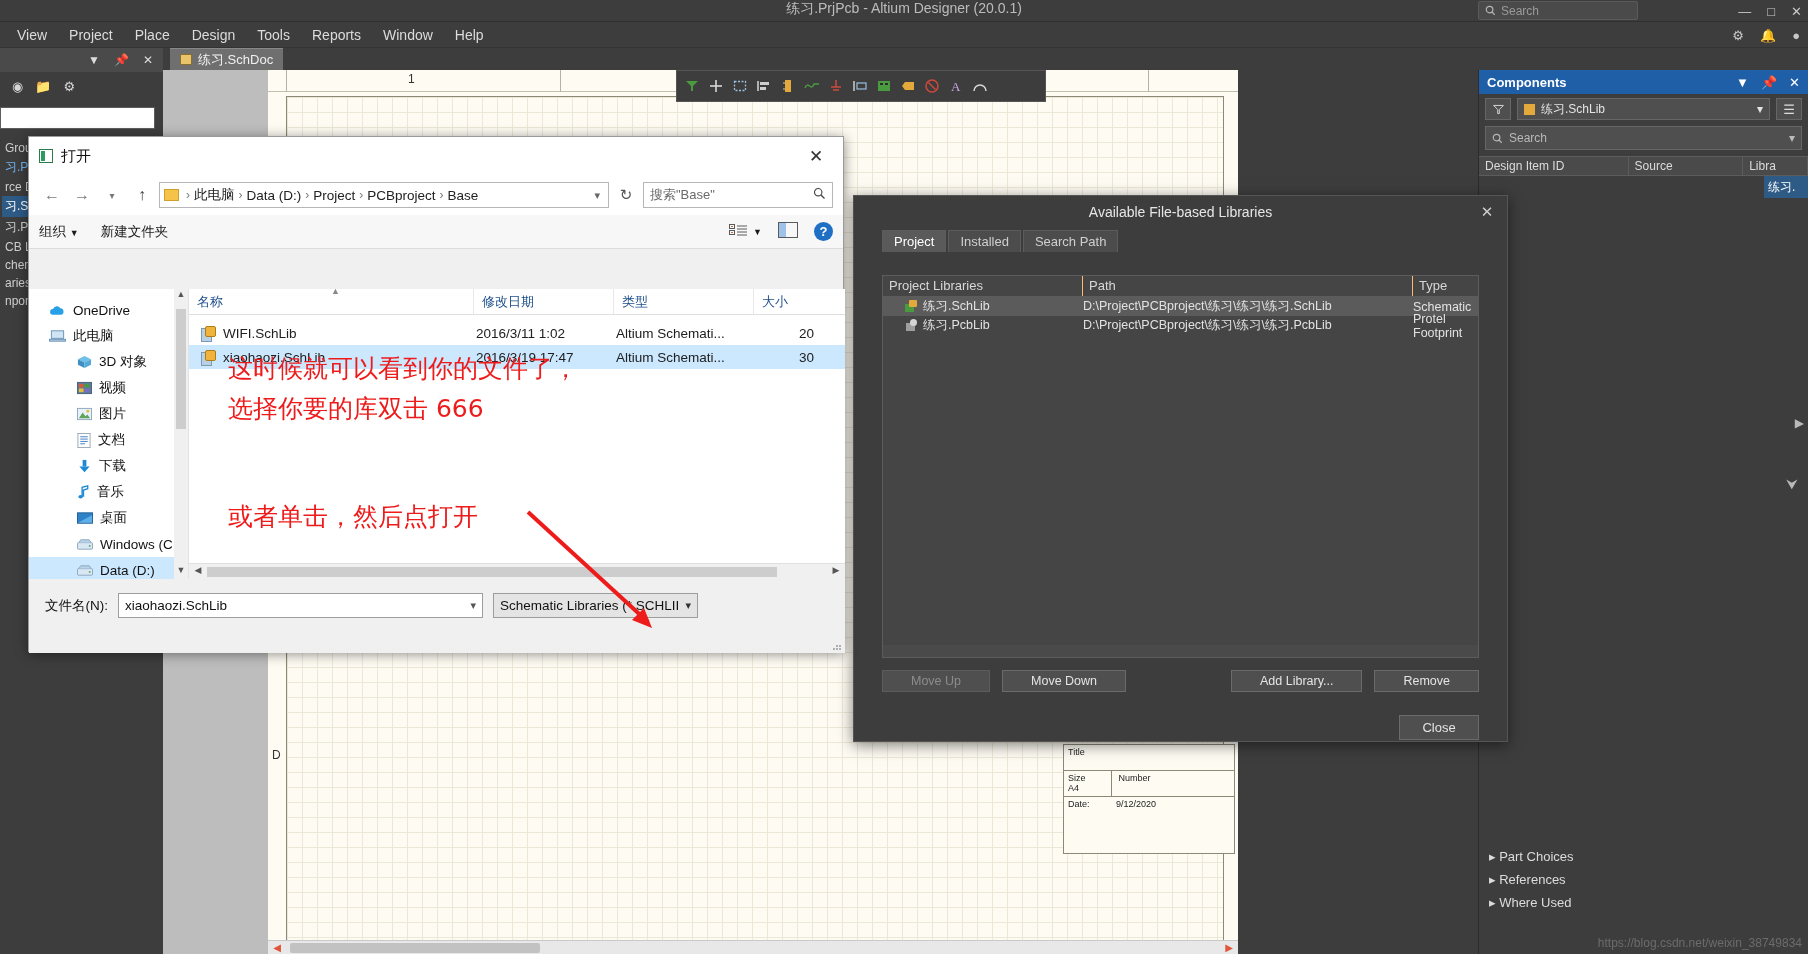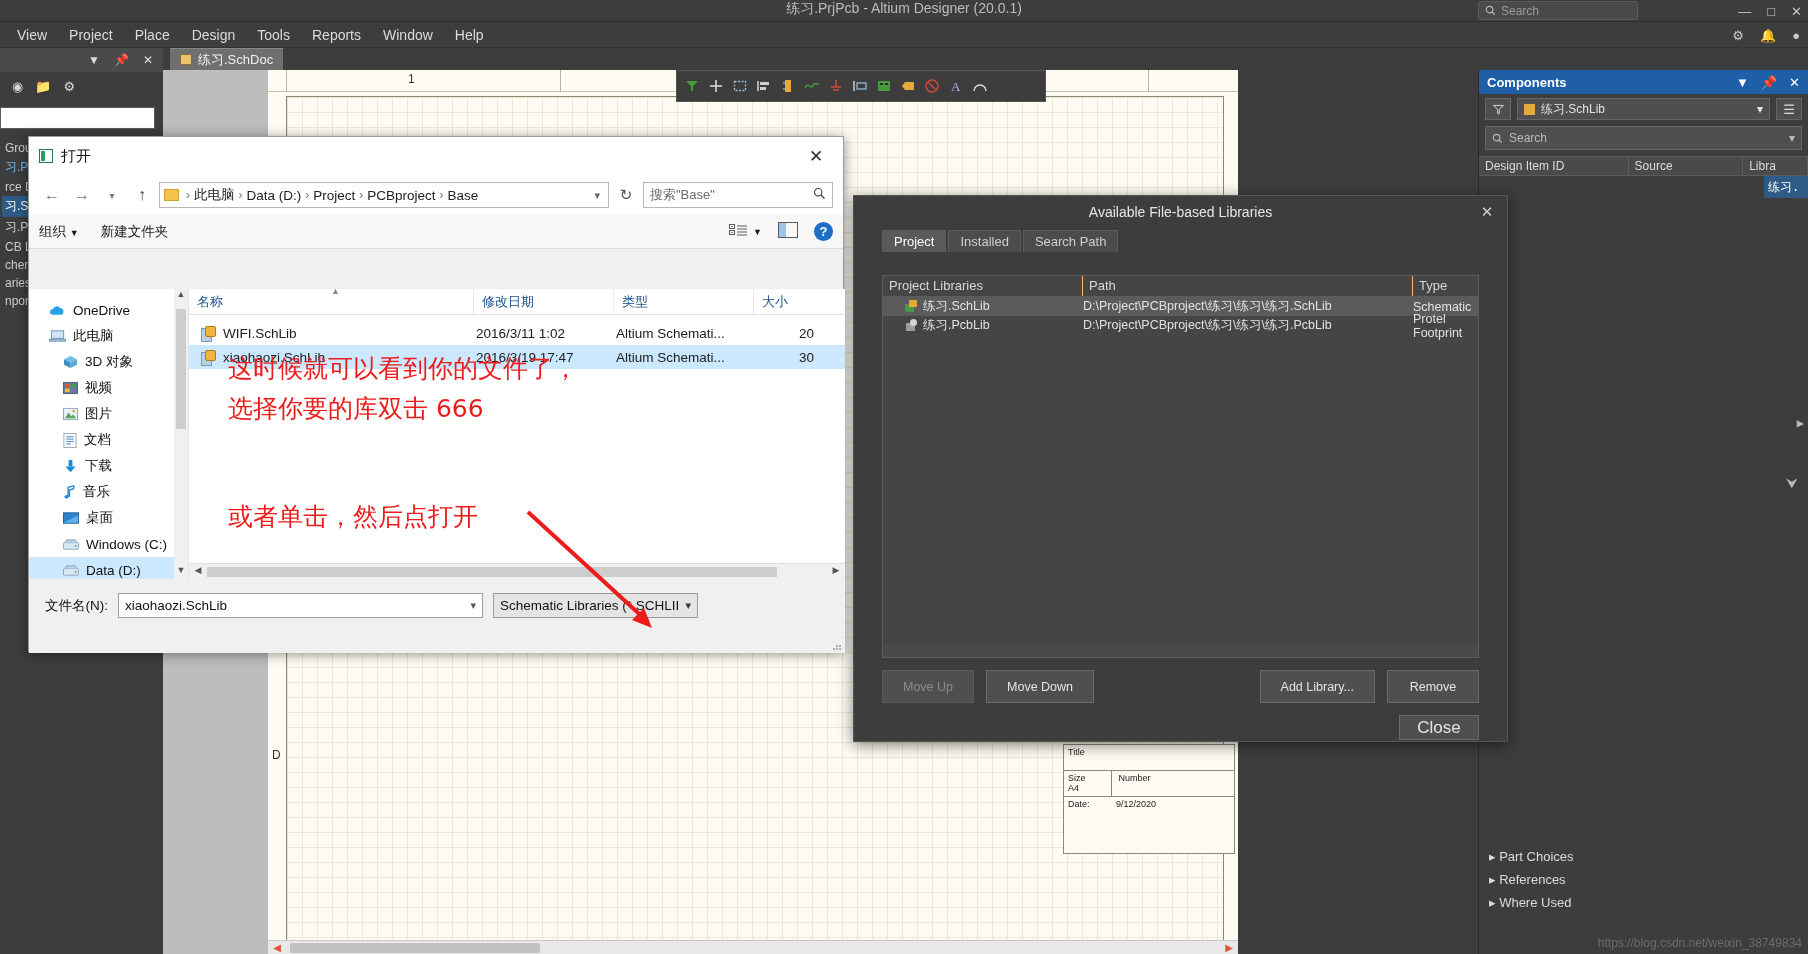--- a/index.html
+++ b/index.html
@@ -111,21 +111,21 @@
   .comp-header { height:24px; background:#1f5fa8; display:flex; align-items:center; padding:0 8px; color:#fff; font-size:13px; font-weight:bold;}
   .comp-header .sp { margin-left:auto; display:flex; gap:12px; font-weight:normal;}
   .comp-row1 { height:30px; display:flex; align-items:center; gap:6px; padding:4px 6px;}
   .comp-select { flex:1; height:22px; background:#4f4f4f; border:1px solid #666; color:#e4e4e4; font-size:12px; display:flex; align-items:center; padding:0 6px; gap:6px;}
   .comp-select .caret { margin-left:auto; }
   .iconbtn { width:26px; height:22px; background:#4f4f4f; border:1px solid #666; display:flex; align-items:center; justify-content:center; color:#ddd;}
   .comp-search { margin:2px 6px 6px 6px; height:24px; background:#4f4f4f; border:1px solid #666; display:flex; align-items:center; padding:0 6px; gap:6px; color:#b9b9b9; font-size:12px;}
   .comp-search .caret{ margin-left:auto;}
   .comp-table-head { height:20px; background:#4a4a4a; border-top:1px solid #5c5c5c; border-bottom:1px solid #5c5c5c; display:flex; font-size:12px; color:#dcdcdc;}
   .comp-table-head div { padding:2px 6px; border-right:1px solid #5c5c5c; }
-  .comp-grid { position:relative; height:560px; background:#3d3d3d;font-family:Liberation Mono, monospace; }
+  .comp-grid { position:relative; height:560px; background:#3d3d3d; }
   .comp-grid .selcell { position:absolute; right:0; top:0; width:44px; height:22px; background:#2d5b86; color:#fff; font-size:12px; padding:3px 4px; }
   .comp-grid .scroll-right { position:absolute; right:4px; top:240px; color:#b9b9b9; font-size:12px;}
   .comp-grid .chev { position:absolute; right:10px; top:300px; color:#b9b9b9; font-size:14px;}
   .comp-sections { position:absolute; left:0; bottom:40px; width:330px; }
   .comp-sections .sec { padding:4px 10px; font-size:13px; color:#dcdcdc; }
   .comp-watermark { position:absolute; right:6px; bottom:4px; font-size:12px; color:#6c6c6c;}
 
   
   .opendlg {
     position:absolute; left:28px; top:136px; width:816px; height:516px;
@@ -151,21 +151,21 @@
   .od-search { width:190px; height:26px; border:1px solid #b6b6b6; background:#fff; display:flex; align-items:center; padding:0 6px; color:#6a6a6a; font-size:13px;}
   .od-search .mag { margin-left:auto; color:#444; }
   .od-toolbar { height:34px; background:#f7f7f7; border-bottom:1px solid #dcdcdc; display:flex; align-items:center; padding:0 10px; gap:22px; font-size:13.5px; color:#1a1a1a;}
   .od-toolbar .right { margin-left:auto; display:flex; align-items:center; gap:16px;}
   .od-toolbar .viewico { width:20px; height:16px; display:flex; flex-direction:column; justify-content:space-between;}
   .od-help { width:19px; height:19px; border-radius:50%; background:#1f6fc4; color:#fff; font-size:13px; font-weight:bold; display:flex; align-items:center; justify-content:center;}
 
   .od-body { position:absolute; left:0; top:152px; width:816px; height:290px; display:flex; background:#fff;}
   .od-side { width:160px; border-right:1px solid #e3e3e3; padding-top:8px; font-size:13.5px; background:#fff; position:relative;}
   .od-side .si { display:flex; align-items:center; gap:7px; height:26px; padding-left:20px; white-space:nowrap;}
-  .od-side .si.lvl2 { padding-left:34px;}
+  .od-side .si.lvl2 { padding-left:48px;}
   .od-side .si.sel { background:#cce8ff; }
   .od-side .sbar { position:absolute; right:0; top:0; width:14px; height:290px; background:#f0f0f0;}
   .od-side .sbar .up,.od-side .sbar .dn { position:absolute; left:0; width:14px; height:14px; text-align:center; font-size:9px; color:#555;}
   .od-side .sbar .up{top:0;} .od-side .sbar .dn{bottom:0;}
   .od-side .sbar .th { position:absolute; left:2px; top:20px; width:10px; height:120px; background:#cdcdcd;}
 
   .od-list { flex:1; position:relative; }
   .od-colhead { height:26px; display:flex; border-bottom:1px solid #e0e0e0; font-size:13px; color:#1d4f8c; }
   .od-colhead div { padding:4px 8px; border-right:1px solid #e8e8e8; position:relative;}
   .od-row { height:24px; display:flex; align-items:center; font-size:13.5px; color:#202020;}
@@ -208,24 +208,24 @@
   .ld-row { display:flex; height:19px; align-items:center; font-size:12.5px; color:#e2e2e2;}
   .ld-row.sel { background:#5b5b5b;}
   .ld-row .c1 { display:flex; align-items:center; gap:5px; padding-left:22px;}
   .ld-row .lico { width:13px; height:13px; position:relative; display:inline-block;}
   .ld-row .lico.sch:before{content:"";position:absolute;left:0;top:4px;width:9px;height:8px;background:#4a9b3f;}
   .ld-row .lico.sch:after{content:"";position:absolute;left:4px;top:0;width:8px;height:7px;background:#e3a93b;border-radius:1px;}
   .ld-row .lico.pcb:before{content:"";position:absolute;left:1px;top:4px;width:9px;height:8px;background:#9e9e9e;}
   .ld-row .lico.pcb:after{content:"";position:absolute;left:5px;top:0;width:7px;height:7px;background:#d6d6d6;border-radius:50%;}
   .ld-hsb { position:absolute; left:0; bottom:0; width:100%; height:12px; background:#4a4a4a;}
   .ld-btnrow { position:absolute; left:28px; top:474px; width:597px; display:flex; align-items:center;}
-  .ld-btn { height:33px; min-width:92px; padding:0 20px; background:#4f4f4f; border:1px solid #6a6a6a; color:#e4e4e4; font-size:12.5px; display:flex; align-items:center; justify-content:center;}
+  .ld-btn { height:22px; min-width:92px; padding:0 28px; background:#4f4f4f; border:1px solid #6a6a6a; color:#e4e4e4; font-size:12.5px; display:flex; align-items:center; justify-content:center;}
   .ld-btn.disabled { color:#8c8c8c; border-color:#5c5c5c;}
   .ld-right { margin-left:auto; display:flex; gap:12px;}
-  .ld-close-btn { position:absolute; right:28px; top:519px; width:80px; height:25px; background:#4f4f4f; border:1px solid #6a6a6a; color:#e4e4e4; font-size:17px; display:flex; align-items:center; justify-content:center;}
+  .ld-close-btn { position:absolute; right:28px; top:519px; width:80px; height:25px; background:#4f4f4f; border:1px solid #6a6a6a; color:#e4e4e4; font-size:13px; display:flex; align-items:center; justify-content:center;}
 
   
   .anno { position:absolute; color:#ee1b1b; font-size:25px; font-family:"DejaVu Sans", sans-serif; white-space:nowrap;}
   #anno1 { left:228px; top:352px; }
   #anno2 { left:228px; top:392px; }
   #anno3 { left:228px; top:500px; }
   .arrow-svg { position:absolute; left:520px; top:500px; width:200px; height:150px; }
 </style>
 </head>
 <body>

